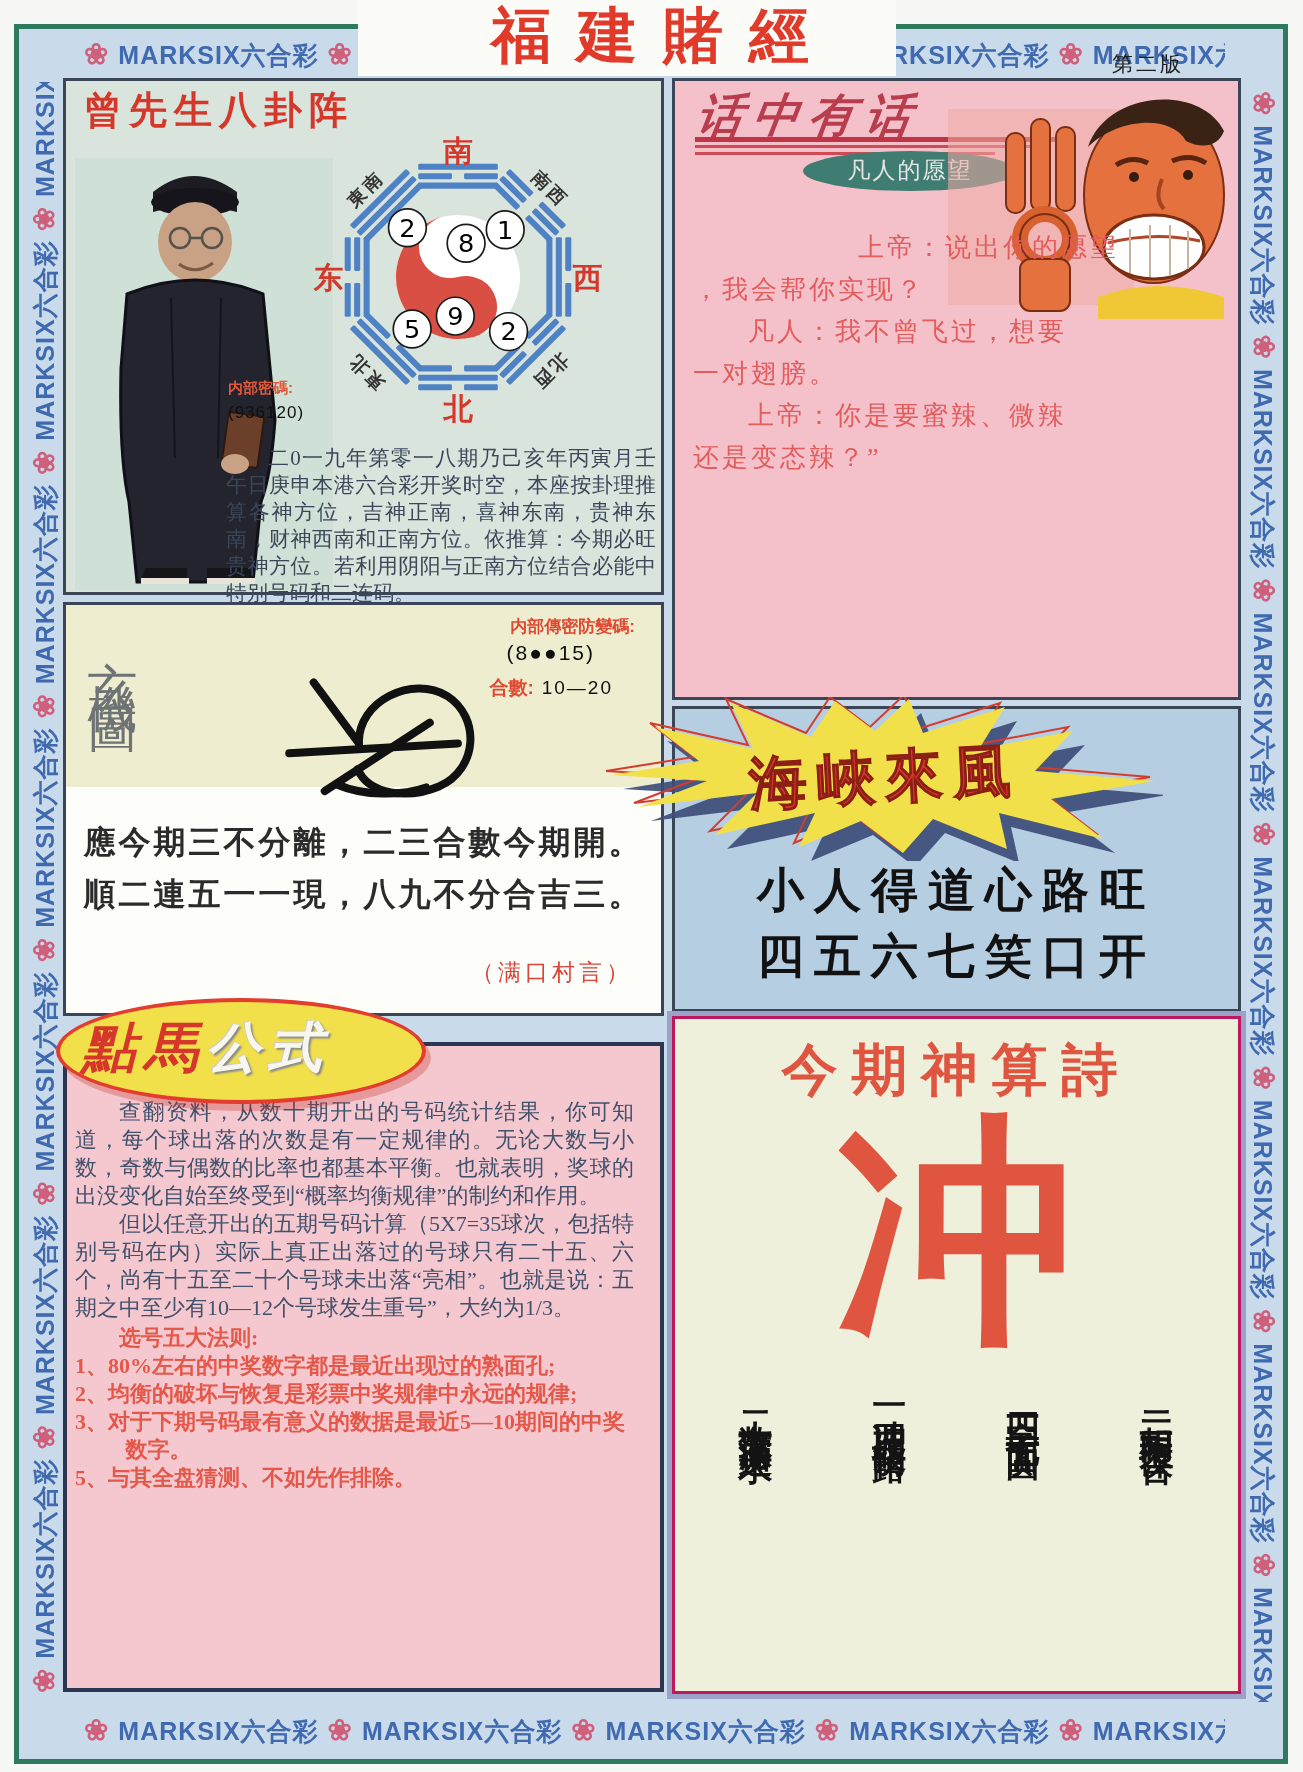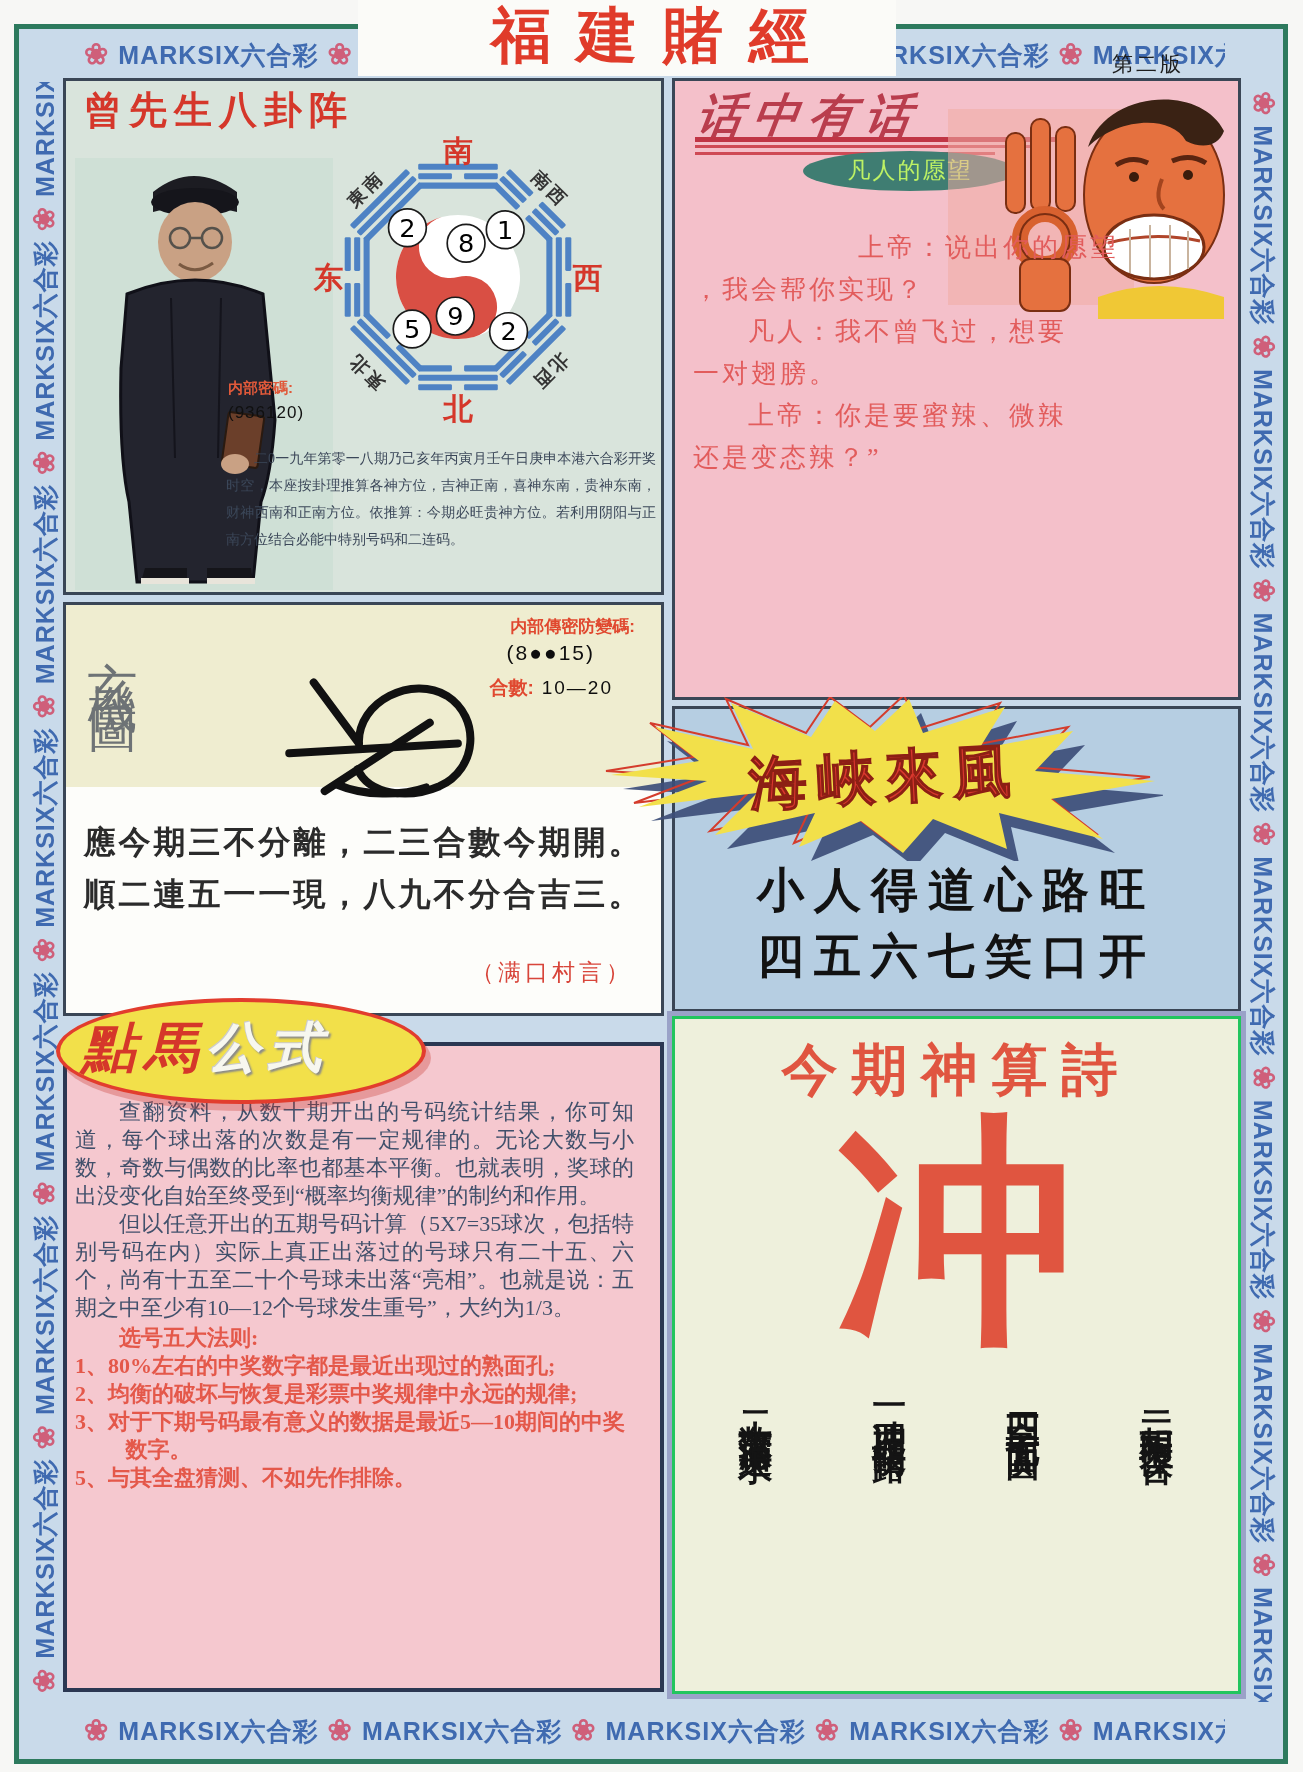--- a/index.html
+++ b/index.html
@@ -27,21 +27,21 @@
   .panel{position:absolute;box-sizing:border-box;border:3px solid #3a4656;}
   
   #panel-bagua{left:63px;top:78px;width:601px;height:517px;background:#d9e4dc;}
   .bagua-title{position:absolute;left:18px;top:4px;margin:0;font-size:38px;color:#d5372a;
                font-weight:bold;font-family:"Liberation Serif",serif;letter-spacing:7px;}
   .portrait{position:absolute;left:9px;top:77px;width:258px;height:432px;}
   .bagua-wrap{position:absolute;left:247px;top:22px;width:290px;height:348px;}
   .secret{position:absolute;left:162px;top:298px;width:150px;color:#e0593a;font-size:15px;font-weight:bold;}
   .secret-code{color:#101010;font-size:17px;font-weight:normal;margin-top:5px;letter-spacing:1px;}
   .bagua-body{position:absolute;left:160px;top:364px;width:430px;margin:0;
-              font-family:"Liberation Serif",serif;font-size:14px;line-height:27px;
+              font-family:"Liberation Serif",serif;font-size:21px;line-height:27px;
               color:#3b4759;text-align:justify;text-indent:2em;}
   
   #panel-xuanji{left:63px;top:602px;width:601px;height:414px;background:#efedd0;}
   .white-band{position:absolute;left:0;right:0;bottom:0;height:226px;background:#fdfdfa;}
   .vtitle{position:absolute;left:14px;top:16px;writing-mode:vertical-rl;font-size:50px;
           letter-spacing:24px;color:#6e7376;font-family:"Liberation Serif",serif;}
   .antifake-label{position:absolute;right:26px;top:10px;color:#e0482f;font-size:17px;font-weight:bold;}
   .antifake-code{position:absolute;right:66px;top:36px;color:#0e0e0e;font-size:21px;letter-spacing:2px;}
   .sum-row{position:absolute;right:48px;top:70px;font-size:19px;}
   .sum-row .lbl{color:#e0482f;font-weight:bold;margin-right:8px;}
@@ -72,35 +72,35 @@
         font-family:"Liberation Serif",serif;padding-left:2.3em;text-indent:-2.3em;}
   
   #panel-hua{left:672px;top:78px;width:569px;height:622px;background:#f4c0ca;overflow:hidden;}
   .hua-title{position:absolute;left:22px;top:4px;margin:0;font-size:46px;font-weight:bold;font-style:italic;
              color:#b93d4d;font-family:"Liberation Serif",serif;letter-spacing:10px;transform:skewX(-8deg);}
   .sline{position:absolute;height:3px;background:#cf4a55;}
   .sline1{left:20px;top:56px;width:380px;height:5px;background:#c03545;}
   .sline2{left:20px;top:64px;width:340px;}
   .sline3{left:20px;top:71px;width:300px;}
   .badge{position:absolute;left:128px;top:70px;width:214px;height:40px;background:#3f7d72;border-radius:50%;
-         text-align:center;line-height:40px;color:#bef264;font-size:23px;
+         text-align:center;line-height:40px;color:#e5e5e5;font-size:23px;
          font-family:"Liberation Serif",serif;letter-spacing:2px;}
   .caricature{position:absolute;right:2px;top:2px;width:288px;height:236px;}
   .dialog{position:absolute;left:18px;top:146px;width:535px;font-family:"Liberation Serif",serif;
           font-size:26px;line-height:42px;color:#e25c5c;letter-spacing:3px;}
   .dialog .ind-big{margin-left:165px;} .dialog .ind{margin-left:55px;}
   
   #panel-haixia{left:672px;top:706px;width:569px;height:306px;background:#b6cee2;}
   .burst{position:absolute;left:-72px;top:-12px;width:560px;height:164px;z-index:7;}
   .hx-line{position:absolute;left:0;right:0;text-align:center;font-size:47px;font-weight:900;
            color:#121212;font-family:"DejaVu Serif",serif;letter-spacing:10px;}
   .hx-line1{top:150px;} .hx-line2{top:216px;}
   
   #panel-shensuan{left:672px;top:1016px;width:569px;height:678px;background:#eef0dc;
-                  border:3px solid #22c55e;outline:5px solid #9aa2c8;}
+                  border:3px solid #be185d;outline:5px solid #9aa2c8;}
   .ss-title{position:absolute;left:0;right:0;top:14px;margin:0;text-align:center;font-size:56px;
             color:#e05540;font-family:"Liberation Serif",serif;font-weight:bold;letter-spacing:14px;}
   .big-char{position:absolute;left:0;right:0;top:78px;text-align:center;font-size:242px;line-height:1.1;
             color:#e05540;font-family:"DejaVu Serif",serif;font-weight:bold;}
   .poem{position:absolute;left:58px;right:58px;top:368px;height:292px;display:flex;
         flex-direction:row-reverse;justify-content:space-between;}
   .poem-col{writing-mode:vertical-rl;font-size:34px;font-weight:bold;color:#141414;
             font-family:"DejaVu Serif",serif;letter-spacing:6px;}
 </style>
 </head>

